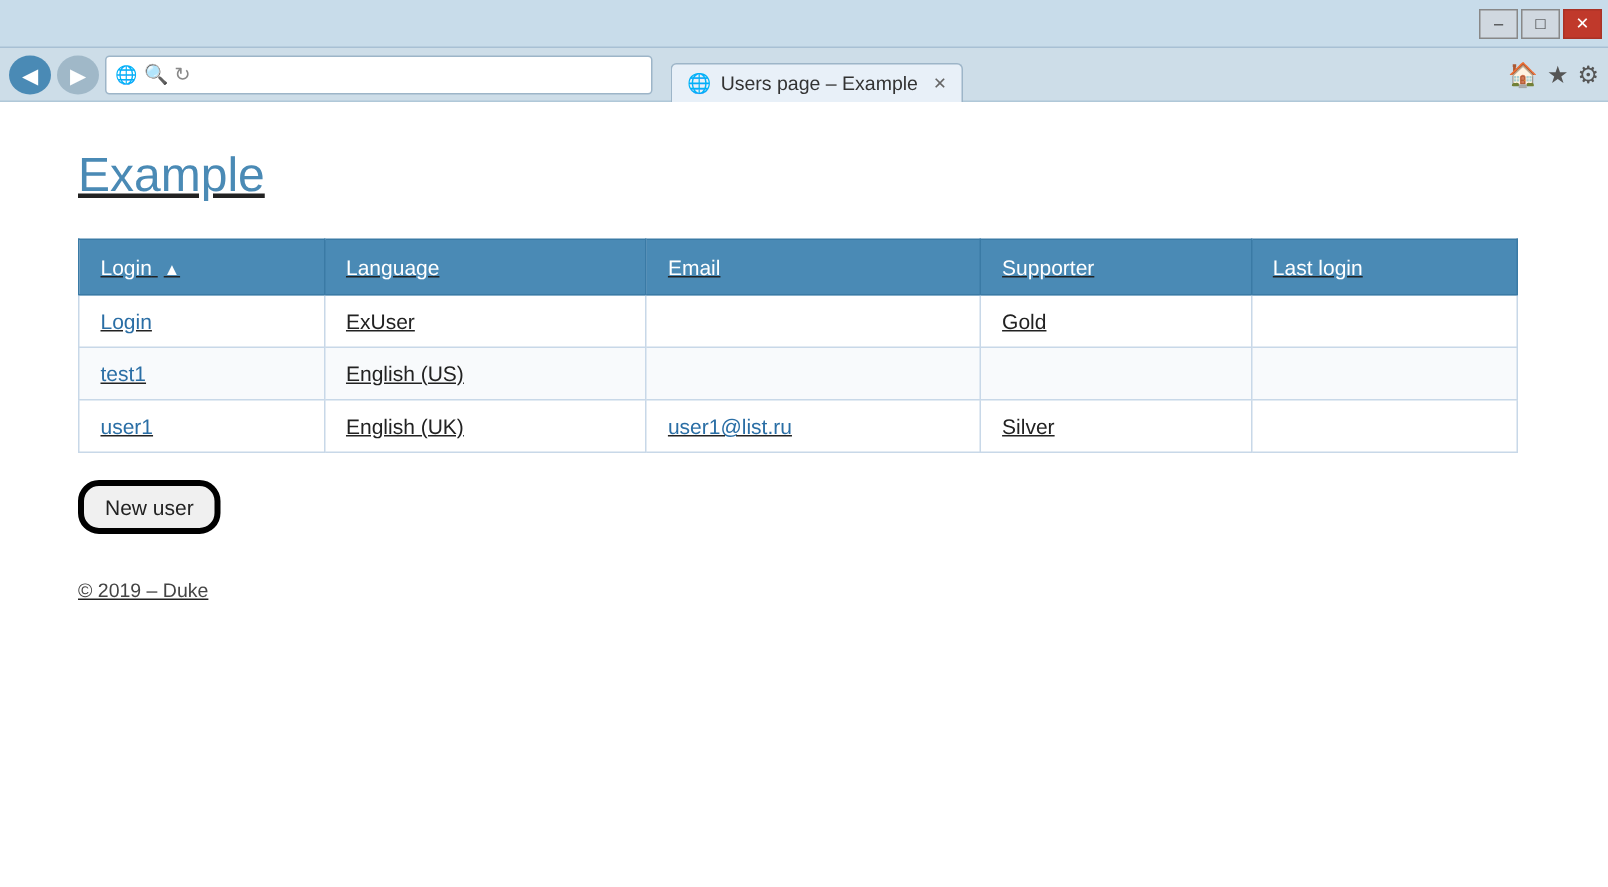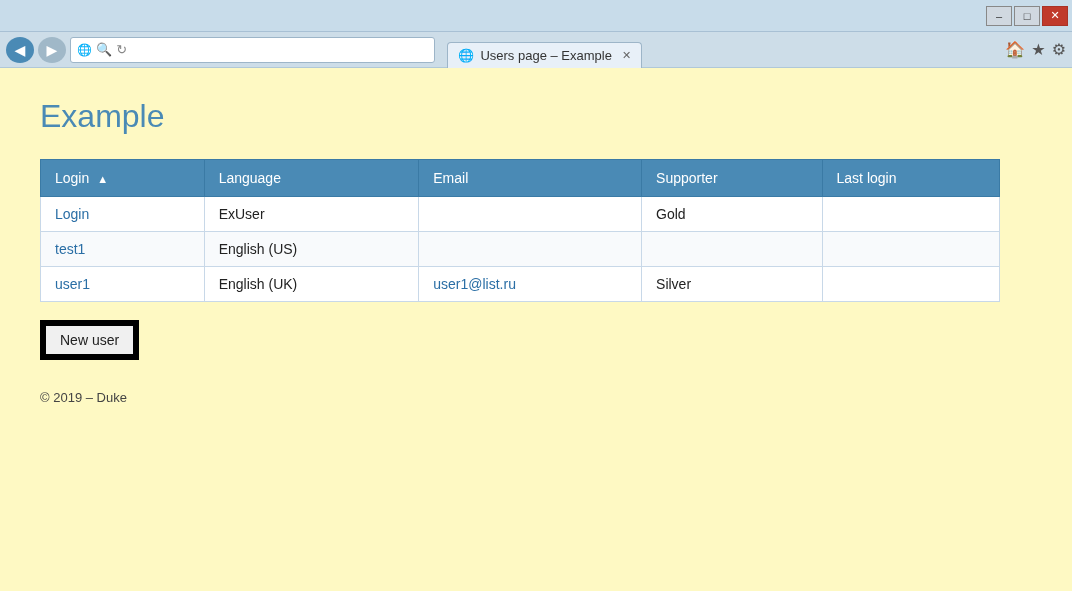--- a/index.html
+++ b/index.html
@@ -140,23 +140,24 @@
     }
 
     .tab-icon {
       color: #5b9fc8;
       font-size: 13px;
     }
 
     
     .page-content {
       flex: 1;
-      background: #fef9c3;
+      background: #ffffff;
       overflow-y: auto;
-      padding: 30px 40px;
+      padding: 30px 52px;
+      text-decoration: underline;
     }
 
     .page-title {
       font-size: 32px;
       color: #4a8ab5;
       font-weight: normal;
       margin-bottom: 24px;
     }
 
     .section-title {
@@ -210,22 +211,22 @@
       color: #2a6ea5;
       text-decoration: none;
       cursor: pointer;
     }
 
     .new-user-btn {
       margin-top: 18px;
       padding: 6px 14px;
       font-size: 14px;
       background: #f0f0f0;
-      border: 6px solid #000000;
-      border-radius: 0;
+      border: 4px solid #000000;
+      border-radius: 14px;
       cursor: pointer;
       color: #222;
     }
 
     .footer {
       margin-top: 30px;
       font-size: 13px;
       color: #444;
     }
   </style>

